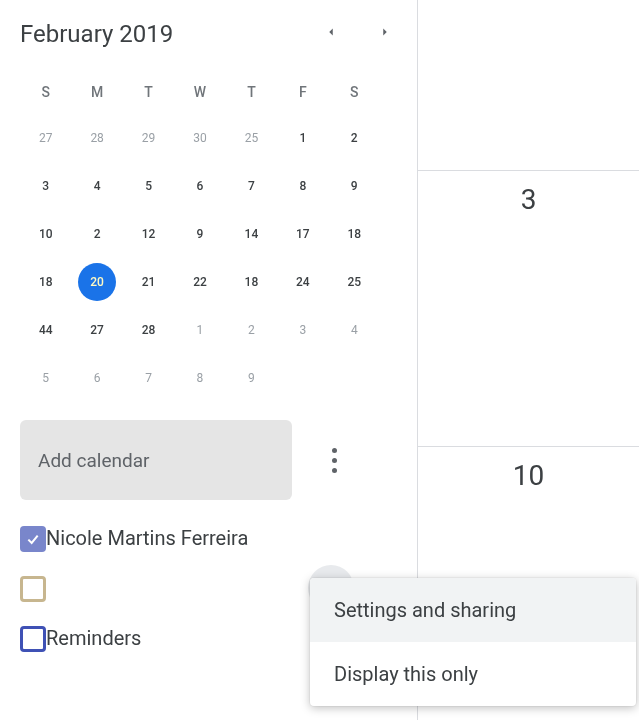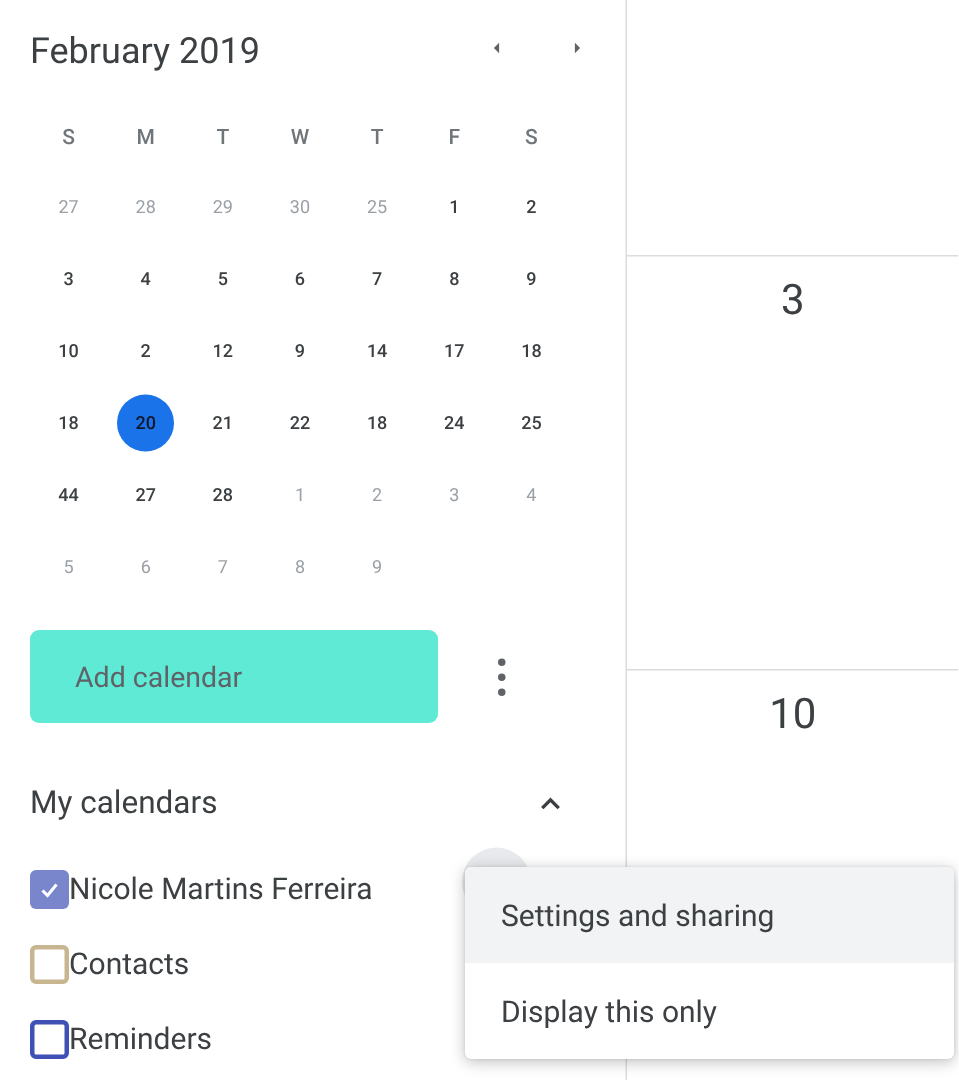--- a/index.html
+++ b/index.html
@@ -92,37 +92,37 @@
     justify-content: center;
     cursor: pointer;
     position: relative;
   }
   .day .num {
     width: 38px; height: 38px;
     display:flex; align-items:center; justify-content:center;
     border-radius: 50%;
   }
   .day.muted { color: #9aa0a6; font-weight:400; }
-  .day.current .num { background:#1a73e8; color:#0f172a; }
+  .day.current .num { background:#1a73e8; color:#fef9c3; }
 
   
   .add-row {
     margin-top: 18px;
     display:flex;
     align-items:center;
     gap: 22px;
   }
   .add-input {
     flex: 0 0 272px;
-    height: 62px;
-    background:#5eead4;
+    height: 80px;
+    background:#e5e5e5;
     border-radius: 6px;
     display:flex;
     align-items:center;
-    padding: 0 30px;
+    padding: 0 18px;
     color:#5f6368;
     font-size:19px;
     cursor:text;
   }
   .menu-btn {
     width:40px; height:40px;
     display:flex; align-items:center; justify-content:center;
     cursor:pointer;
   }
   .dots { display:flex; flex-direction:column; gap:5px; }
@@ -369,41 +369,32 @@
     </div>
     <div class="menu-btn">
       <div class="dots">
           <span></span>
           <span></span>
           <span></span>
         </div>
     </div>
   </div>
 
-  <div class="section-header">
-    <div class="section-title">My calendars</div>
-    <div class="collapse-btn">
-      <svg viewBox="0 0 24 24">
-          <polyline points="6 15 12 9 18 15"></polyline>
-        </svg>
-    </div>
-  </div>
 
   <div class="cal-list" id="cal-list">
       <div class="cal-item">
         <div class="cbx checked">
           <svg viewBox="0 0 24 24">
             <polyline points="5 13 10 18 19 7"></polyline>
           </svg>
         </div>
         <span class="cal-name">Nicole Martins Ferreira</span>
       </div>
       <div class="cal-item">
         <div class="cbx empty-sand"></div>
-        <span class="cal-name">Contacts</span>
       </div>
       <div class="cal-item">
         <div class="cbx empty-blue"></div>
         <span class="cal-name">Reminders</span>
       </div>
     </div>
 
 </div>
 
 <div class="hover-circle"></div>

